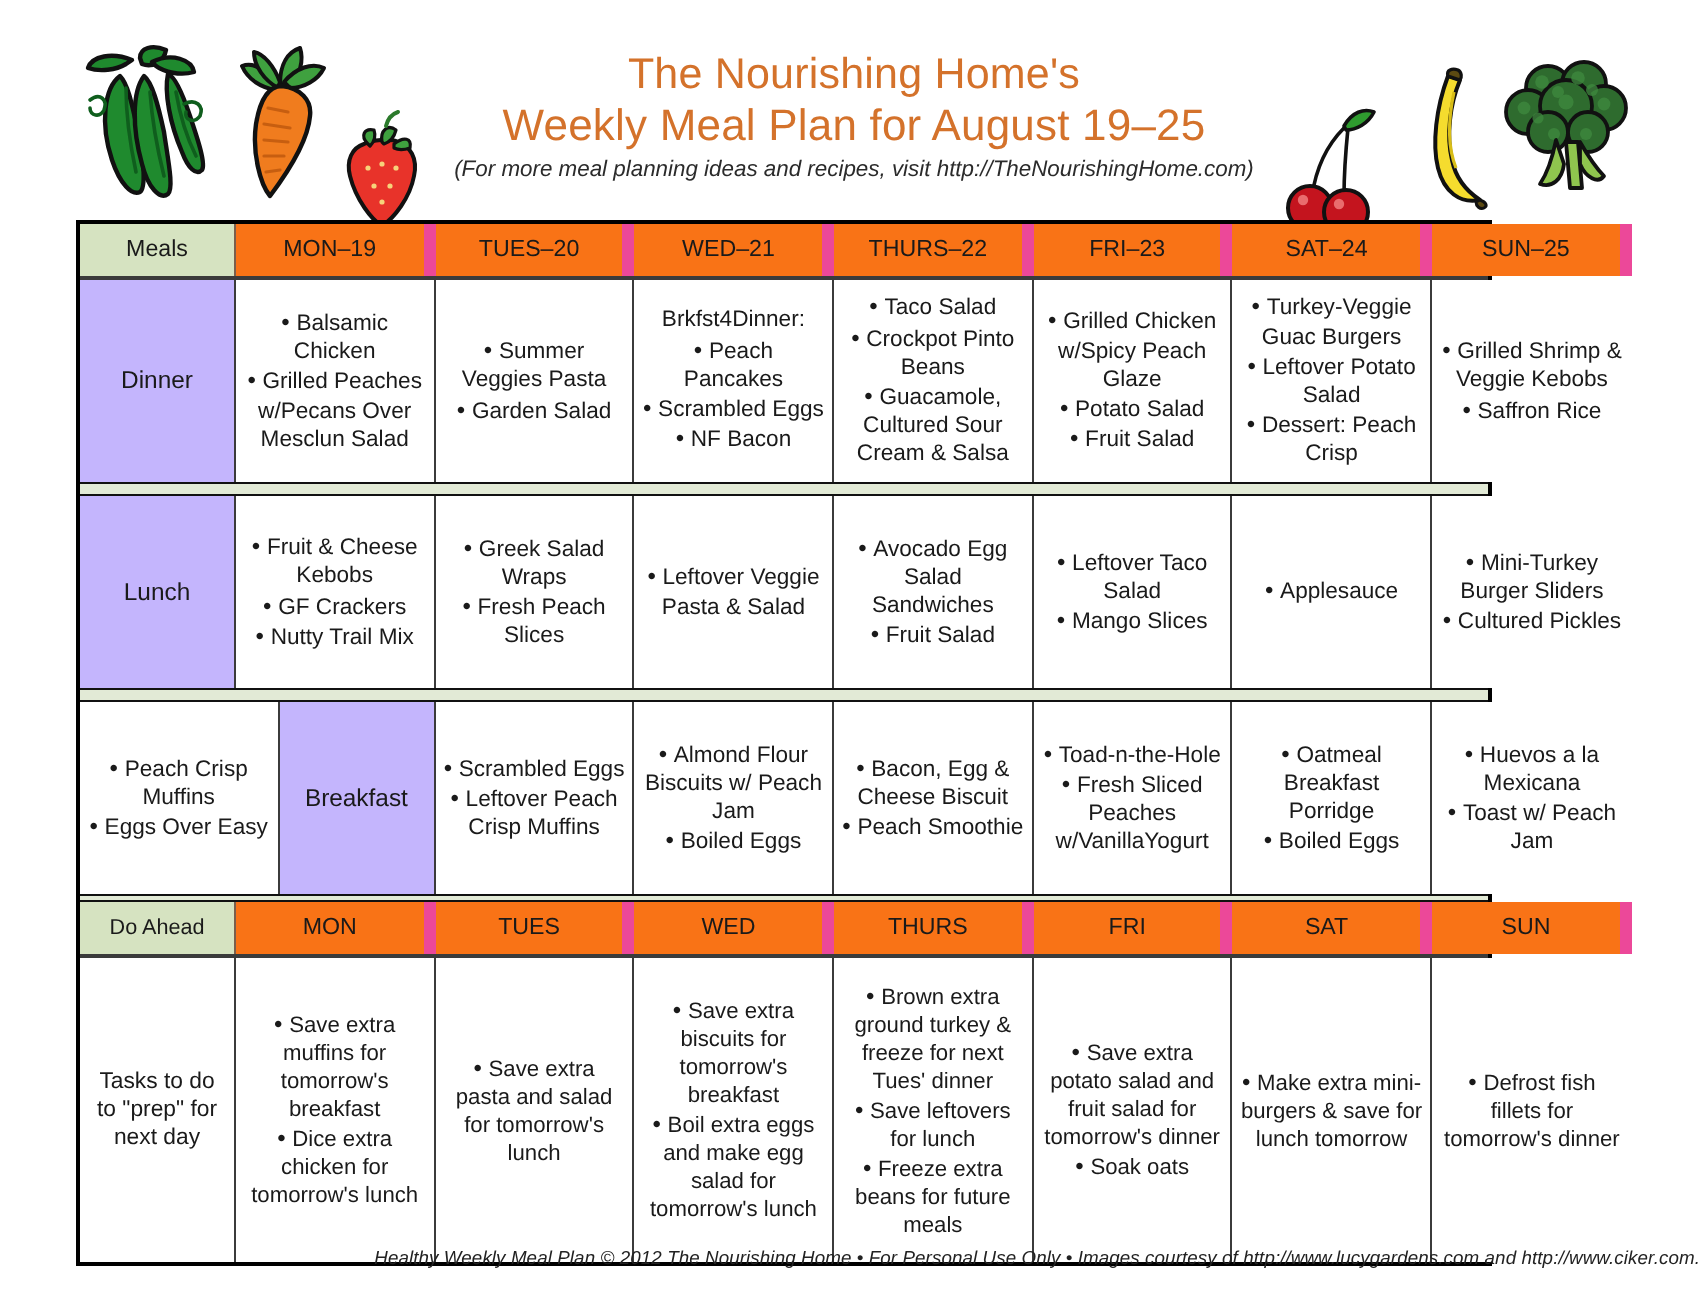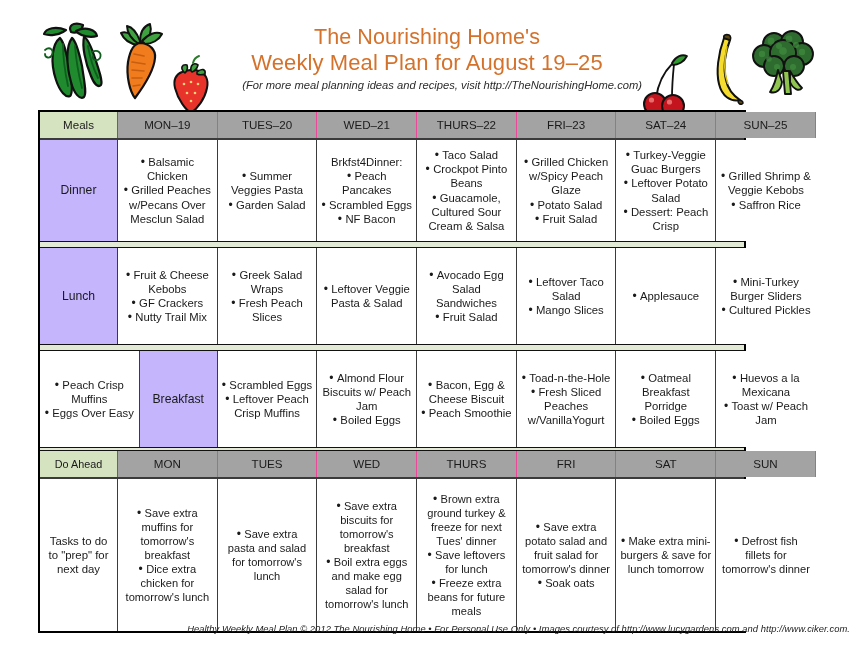--- a/index.html
+++ b/index.html
@@ -48,21 +48,20 @@
     letter-spacing: 0.1px;
     white-space: nowrap;
   }
   .title-line2 { font-size: 22px; }
   .title-sub {
     margin-top: 3px;
     font-style: italic;
     font-size: 11.2px;
     color: #2b2b2b;
     white-space: nowrap;
-    text-align: right;
   }
 
   
   .grid {
     position: absolute;
     left: 38px; top: 110px;
     width: 708px;
     border-left: 2px solid #000;
     border-right: 2px solid #000;
     border-top: 2px solid #000;
@@ -85,25 +84,25 @@
     justify-content: center;
     align-items: center;
     border-right: 1px solid #3b3b3b;
     overflow: hidden;
   }
   .cell:last-child { border-right: none; }
 
   
   .hdr-row { border-bottom: 2px solid #3b3b3b; }
   .hdr-row .cell {
-    background: #a3a3a3;
+    background: #f97316;
     height: 26px;
     justify-content: center;
     font-size: 11.6px;
-    border-right: 1px solid #ec4899;
+    border-right: 6px solid #ec4899;
   }
   .hdr-row .cell.label-cell {
     background: #d6e3c1;
     border-right: 1px solid #7a5f4c;
   }
 
   
   .meal-row { }
   .meal-row .cell { background: #ffffff; }
   .meal-row .cell.label-cell {

